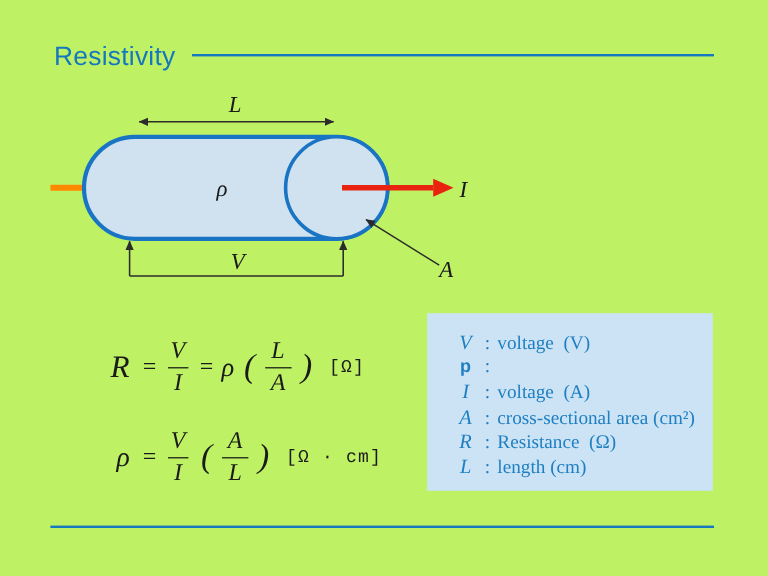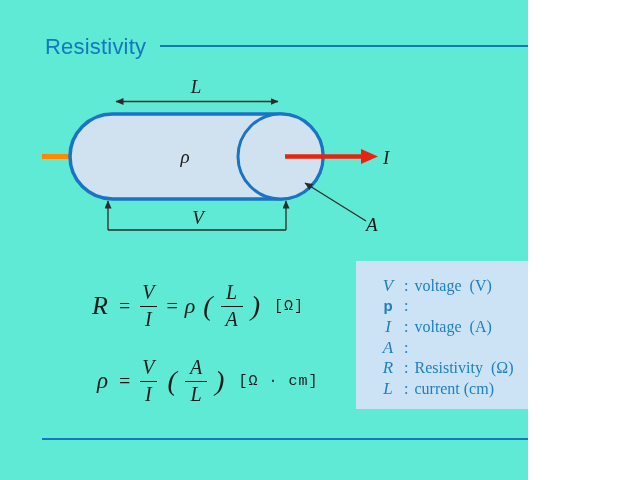--- a/index.html
+++ b/index.html
@@ -1,19 +1,19 @@
 <!DOCTYPE html>
 <html><head>
 <meta charset="utf-8">
 <style>
   html,body{margin:0;padding:0;}
   .slide{
     position:relative;
-    width:528px;height:480px;
-    background:#5eead4;
+    width:640px;height:480px;
+    background:#bef264;
     font-family:"Liberation Sans", sans-serif;
     overflow:hidden;
   }
   
   .title{
     position:absolute;left:45px;top:34px;
     font-size:22px;font-weight:500;color:#1577be;
     letter-spacing:.2px;
   }
   .title-rule{
@@ -149,27 +149,28 @@
       <span class="legend-colon">:</span>
     </div>
     <div class="legend-row">
       <span class="legend-sym">I</span>
       <span class="legend-colon">:</span>
       <span class="legend-desc">voltage  (A)</span>
     </div>
     <div class="legend-row">
       <span class="legend-sym">A</span>
       <span class="legend-colon">:</span>
+      <span class="legend-desc">cross-sectional area (cm²)</span>
     </div>
     <div class="legend-row">
       <span class="legend-sym">R</span>
       <span class="legend-colon">:</span>
-      <span class="legend-desc">Resistivity  (Ω)</span>
+      <span class="legend-desc">Resistance  (Ω)</span>
     </div>
     <div class="legend-row">
       <span class="legend-sym">L</span>
       <span class="legend-colon">:</span>
-      <span class="legend-desc">current (cm)</span>
+      <span class="legend-desc">length (cm)</span>
     </div>
   </div>
 
   <div class="footer-rule"></div>
 </div>
 
 </body></html>

